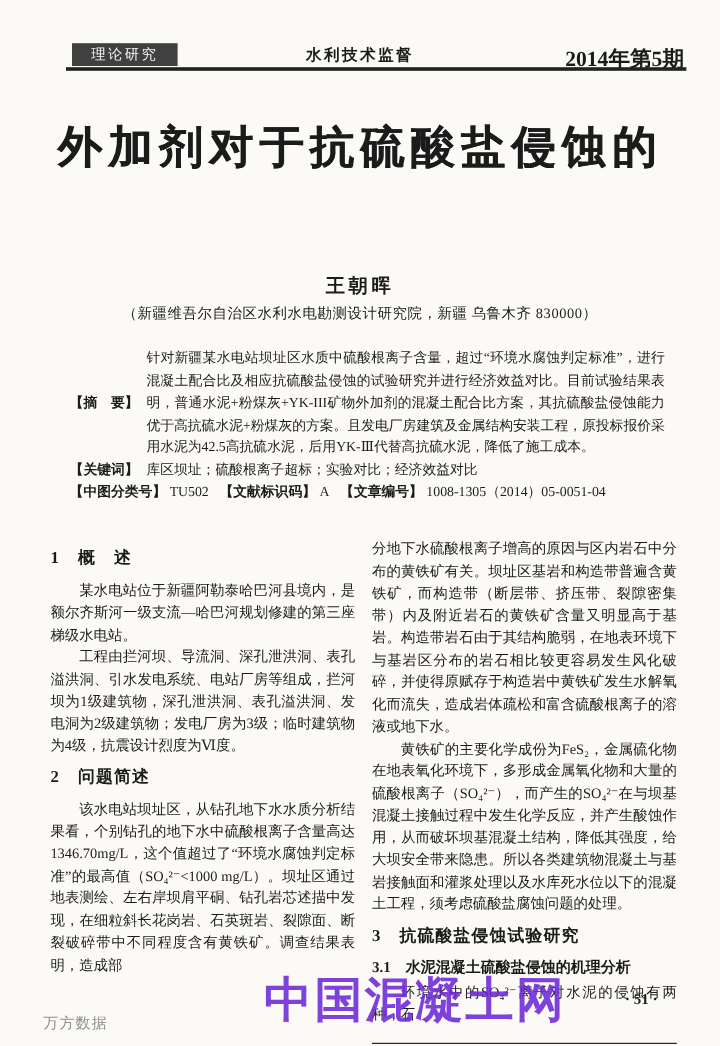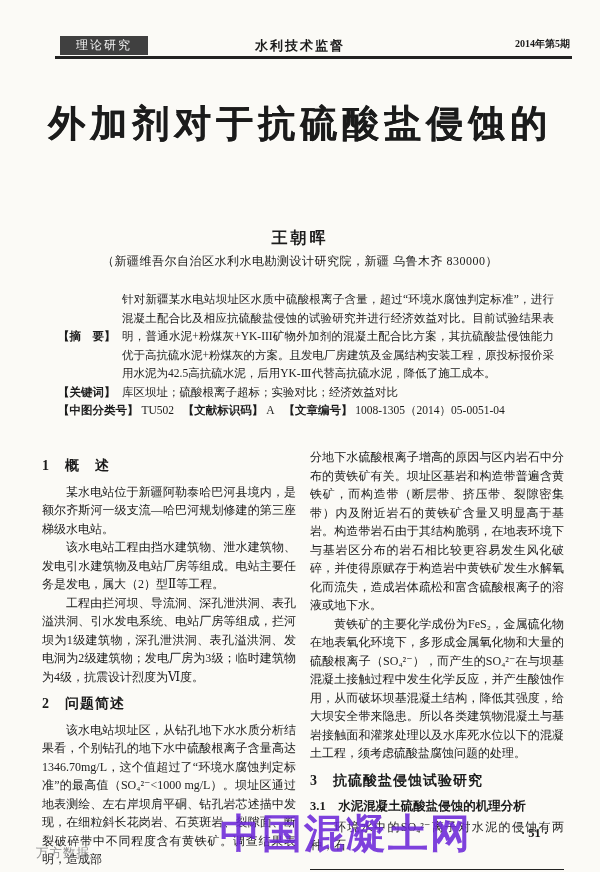--- a/index.html
+++ b/index.html
@@ -13,21 +13,21 @@
   .hdr-tag{
     position:absolute;left:60px;top:0;width:88px;height:19px;
     background:#404040;color:#f5f5f5;font-size:12px;line-height:19px;
     text-align:center;letter-spacing:2px;
     font-family:"Liberation Sans","DejaVu Sans",sans-serif;
   }
   .hdr-journal{
     position:absolute;left:0;right:0;top:1px;text-align:center;
     font-size:13px;font-weight:bold;letter-spacing:2px;
   }
-  .hdr-issue{position:absolute;right:30px;top:1px;font-size:10px;font-weight:bold;}
+  .hdr-issue{position:absolute;right:30px;top:1px;font-size:18px;font-weight:bold;}
   .hdr-rule{position:absolute;top:56px;left:55px;right:28px;height:2.5px;background:#222;}
   
   .title{
     position:absolute;top:98px;left:0;right:0;text-align:center;
     font-size:37px;line-height:52px;font-weight:900;letter-spacing:5px;
     text-shadow:0.6px 0 #1b1b1b;
   }
   .author{
     position:absolute;top:228px;left:0;right:0;text-align:center;
     font-size:16px;font-weight:bold;letter-spacing:3px;
@@ -96,21 +96,20 @@
     <span class="val">A</span>
     <span class="lbl">【文章编号】</span>
     <span class="val">1008-1305（2014）05-0051-04</span>
   </div>
 </div>
 
 <div class="columns">
   <div class="col">
     <h2>1　概　述</h2>
     <p class="indent">某水电站位于新疆阿勒泰哈巴河县境内，是额尔齐斯河一级支流—哈巴河规划修建的第三座梯级水电站。</p>
-    <p class="indent">该水电站工程由挡水建筑物、泄水建筑物、发电引水建筑物及电站厂房等组成。电站主要任务是发电，属大（2）型Ⅱ等工程。</p>
     <p class="indent">工程由拦河坝、导流洞、深孔泄洪洞、表孔溢洪洞、引水发电系统、电站厂房等组成，拦河坝为1级建筑物，深孔泄洪洞、表孔溢洪洞、发电洞为2级建筑物；发电厂房为3级；临时建筑物为4级，抗震设计烈度为Ⅵ度。</p>
     <h2>2　问题简述</h2>
     <p class="indent">该水电站坝址区，从钻孔地下水水质分析结果看，个别钻孔的地下水中硫酸根离子含量高达1346.70mg/L，这个值超过了“环境水腐蚀判定标准”的最高值（SO₄²⁻&lt;1000 mg/L）。坝址区通过地表测绘、左右岸坝肩平硐、钻孔岩芯述描中发现，在细粒斜长花岗岩、石英斑岩、裂隙面、断裂破碎带中不同程度含有黄铁矿。调查结果表明，造成部</p>
   </div>
   <div class="col">
     <p>分地下水硫酸根离子增高的原因与区内岩石中分布的黄铁矿有关。坝址区基岩和构造带普遍含黄铁矿，而构造带（断层带、挤压带、裂隙密集带）内及附近岩石的黄铁矿含量又明显高于基岩。构造带岩石由于其结构脆弱，在地表环境下与基岩区分布的岩石相比较更容易发生风化破碎，并使得原赋存于构造岩中黄铁矿发生水解氧化而流失，造成岩体疏松和富含硫酸根离子的溶液或地下水。</p>
     <p class="indent">黄铁矿的主要化学成份为FeS₂，金属硫化物在地表氧化环境下，多形成金属氧化物和大量的硫酸根离子（SO₄²⁻），而产生的SO₄²⁻在与坝基混凝土接触过程中发生化学反应，并产生酸蚀作用，从而破坏坝基混凝土结构，降低其强度，给大坝安全带来隐患。所以各类建筑物混凝土与基岩接触面和灌浆处理以及水库死水位以下的混凝土工程，须考虑硫酸盐腐蚀问题的处理。</p>
     <h2>3　抗硫酸盐侵蚀试验研究</h2>
     <h4>3.1　水泥混凝土硫酸盐侵蚀的机理分析</h4>
     <p class="indent">环境水中的SO₄²⁻离子对水泥的侵蚀有两种，石</p>

